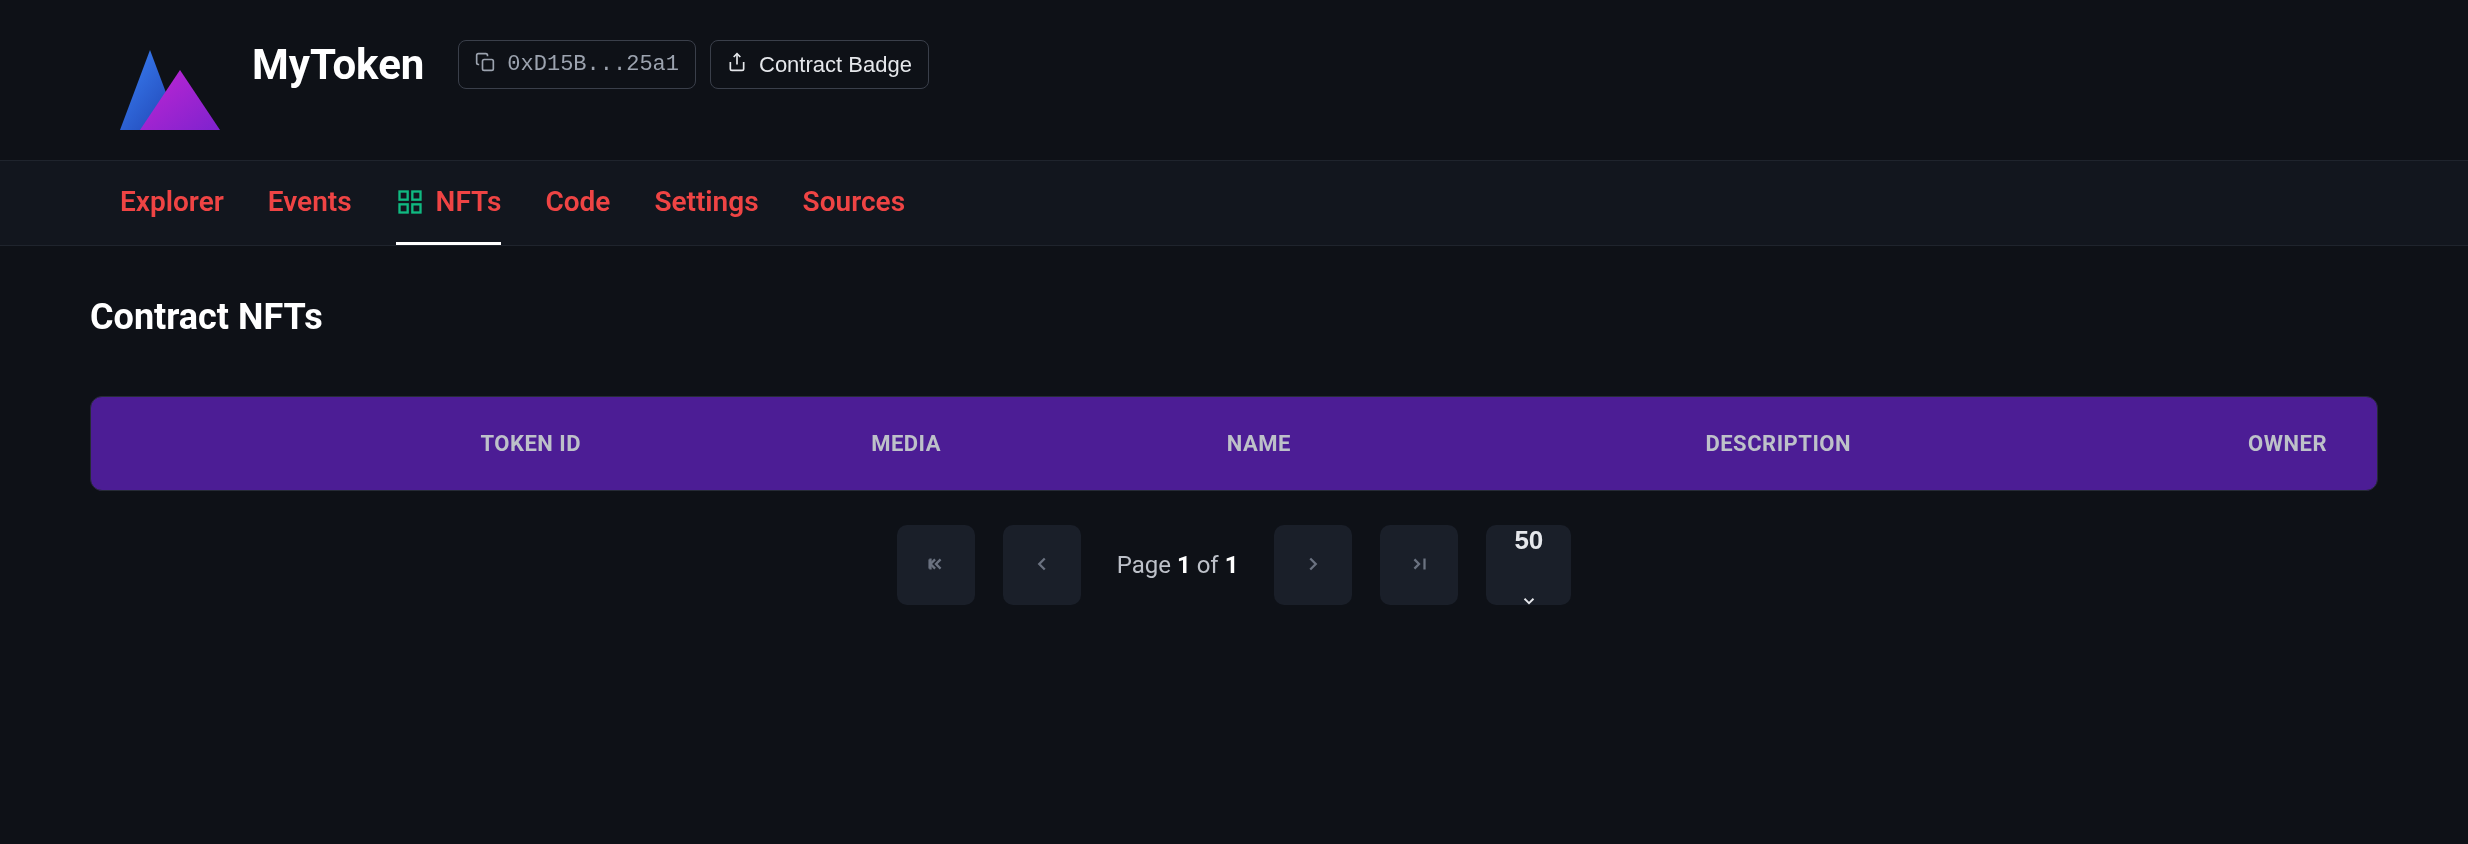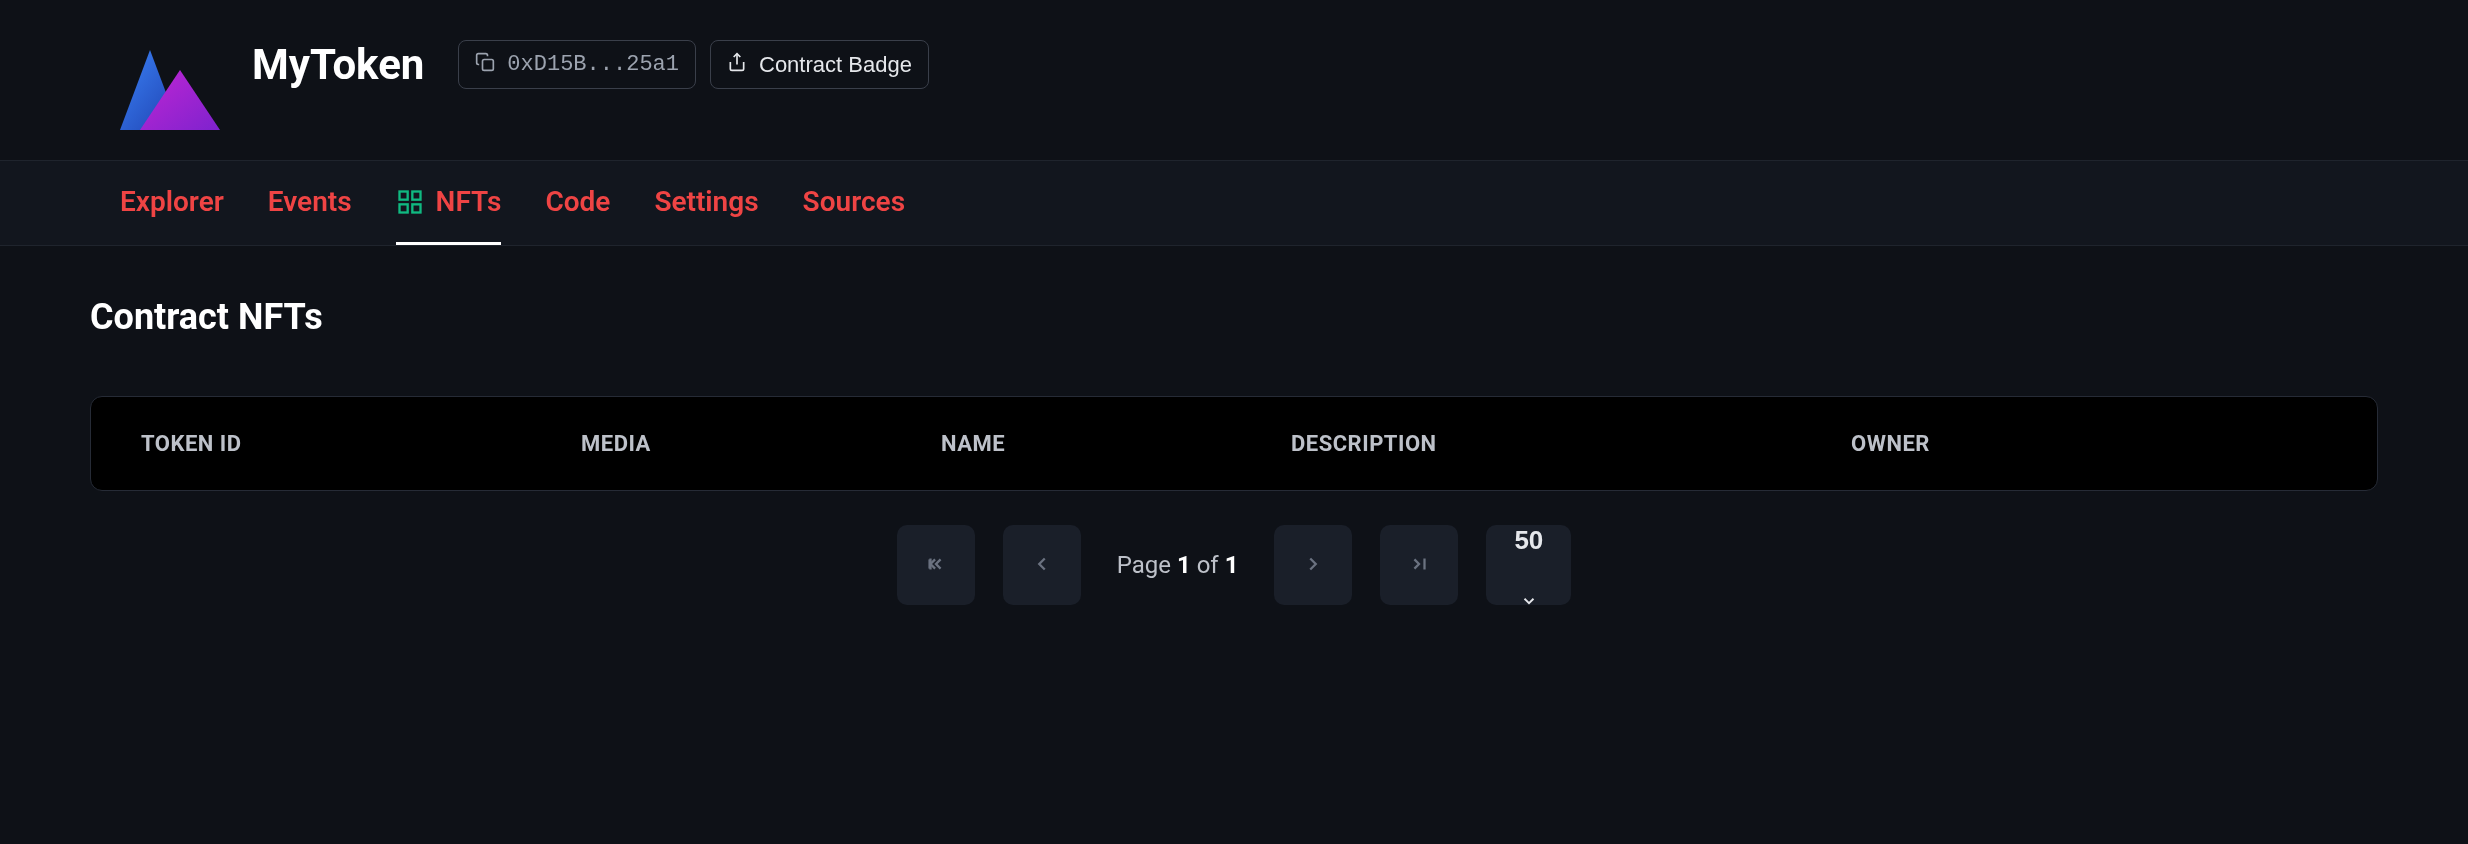--- a/index.html
+++ b/index.html
@@ -105,24 +105,25 @@
     }
     
     .section-title {
       font-size: 36px;
       font-weight: 700;
       color: #ffffff;
       margin-bottom: 58px;
     }
     
     .table {
-      background-color: #000000;
+      background-color: #4c1d95;
       border-radius: 12px;
       overflow: hidden;
       border: 1px solid #262b36;
+      text-align: right;
     }
     
     .table-header {
       display: flex;
       padding: 34px 50px;
     }
     
     .th {
       font-size: 22px;
       font-weight: 700;

